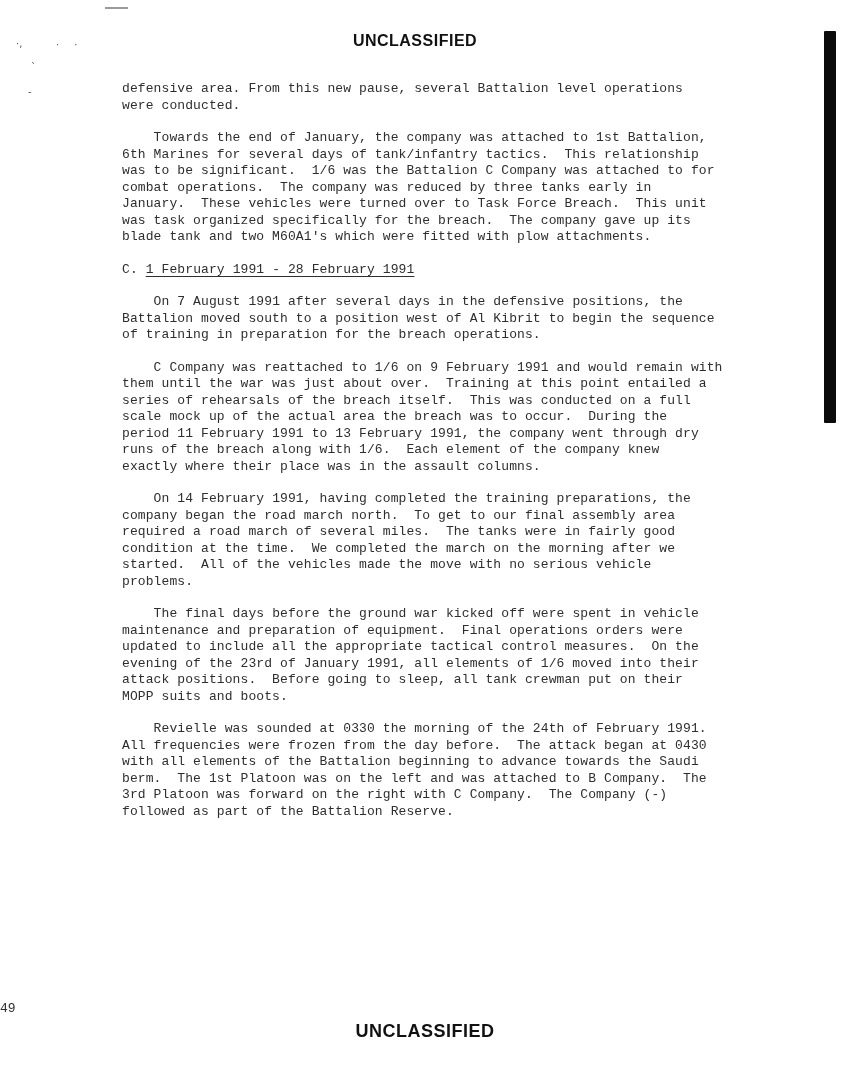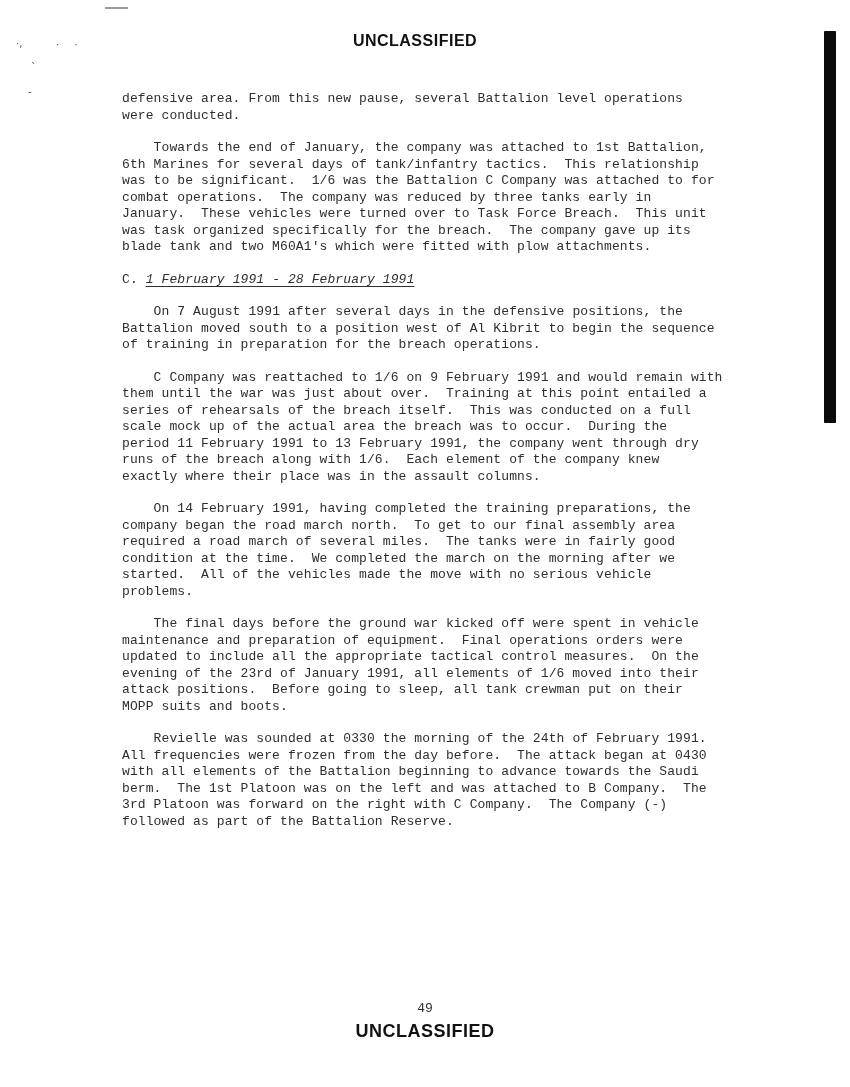--- a/index.html
+++ b/index.html
@@ -30,35 +30,34 @@
   }
   .content {
     position: absolute;
     top: 77px;
     left: 122px;
     width: 650px;
     font-size: 13px;
     line-height: 16.5px;
   }
   .content p {
-    margin: 14px 0 16px 0;
+    margin: 4px 0 16px 0;
     white-space: pre-wrap;
     letter-spacing: 0.1px;
   }
   .section-heading .underlined {
     text-decoration: underline;
     text-underline-offset: 3px;
-    font-style: italic;
   }
   .page-number {
     position: absolute;
     top: 1001px;
     left: 0;
     right: 0;
-    text-align: center;
+    text-align: left;
     font-size: 13px;
     color: #2e2e2e;
   }
   .classification-footer {
     position: absolute;
     top: 1021px;
     left: 0;
     right: 0;
     text-align: center;
     font-family: "Liberation Sans", sans-serif;

